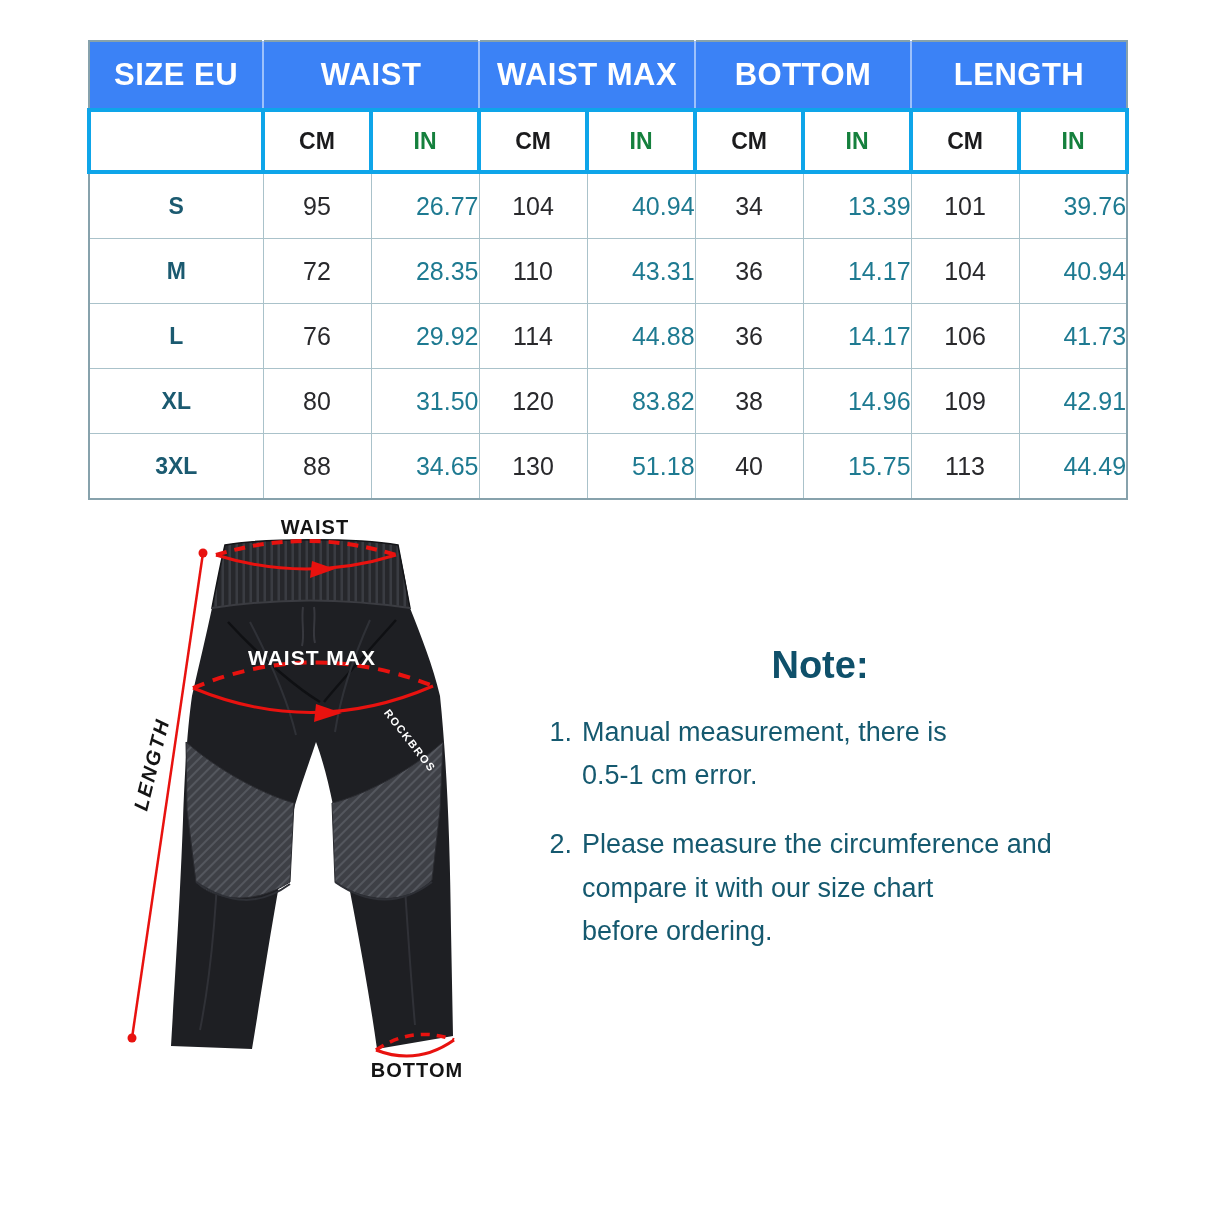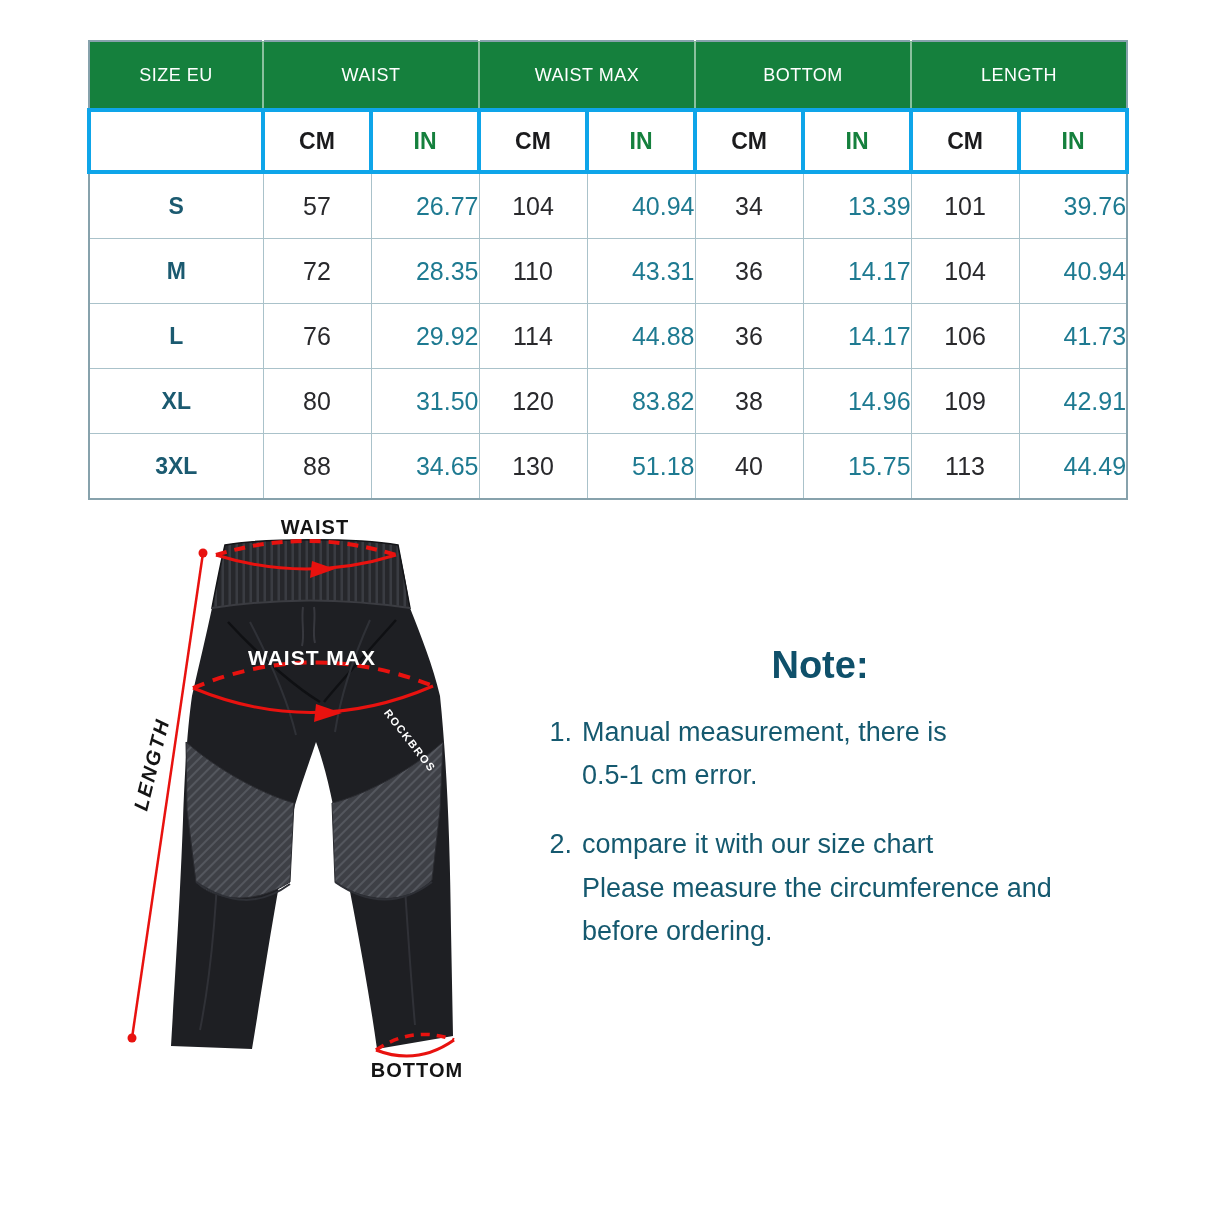--- a/index.html
+++ b/index.html
@@ -3,21 +3,21 @@
 <meta charset="utf-8">
 <style>
   html,body{margin:0;padding:0;background:#fff;}
   .page{position:relative;width:1214px;height:1214px;background:#fff;overflow:hidden;
         font-family:"Liberation Sans","DejaVu Sans",sans-serif;color:#1d1d1f;}
 
   
   table.size-chart{border-collapse:collapse;table-layout:fixed;
         margin:40px 0 0 87px;width:1038px;border:2px solid #87a2ac;}
   table.size-chart th,table.size-chart td{padding:0;text-align:center;vertical-align:middle;}
-  tr.group-row th{background:#15803d;color:#fff;font-size:18px;font-weight:normal;
+  tr.group-row th{background:#3b82f6;color:#fff;font-size:31px;font-weight:bold;
         letter-spacing:.5px;height:66px;border-left:2px solid rgba(255,255,255,.5);}
   tr.group-row th:first-child{border-left:none;}
   tr.unit-row td{height:58px;font-size:23px;font-weight:bold;border:4px solid #0ea5e9;}
   tr.unit-row td.u-cm{color:#1b1b1d;}
   tr.unit-row td.u-in{color:#15803d;}
   tbody td{height:64px;font-size:25px;border:1px solid #aac2ca;}
   tbody td.c-size{font-weight:bold;font-size:23px;color:#1b5a70;}
   tbody td.c-cm{color:#29292c;}
   tbody td.c-in{color:#1e7a91;text-align:right;}
 
@@ -72,21 +72,21 @@
         <td class="u-in">IN</td>
         <td class="u-cm">CM</td>
         <td class="u-in">IN</td>
         <td class="u-cm">CM</td>
         <td class="u-in">IN</td>
       </tr>
     </thead>
     <tbody>
       <tr>
         <td class="c-size">S</td>
-        <td class="c-cm">57</td>
+        <td class="c-cm">95</td>
         <td class="c-in">26.77</td>
         <td class="c-cm">104</td>
         <td class="c-in">40.94</td>
         <td class="c-cm">34</td>
         <td class="c-in">13.39</td>
         <td class="c-cm">101</td>
         <td class="c-in">39.76</td>
       </tr>
       <tr>
         <td class="c-size">M</td>
@@ -216,22 +216,22 @@
         <li>
           <span class="num">1.</span>
           <span class="lines">
             <span>Manual measurement, there is</span>
             <span>0.5-1 cm error.</span>
           </span>
         </li>
         <li>
           <span class="num">2.</span>
           <span class="lines">
+            <span>Please measure the circumference and</span>
             <span>compare it with our size chart</span>
-            <span>Please measure the circumference and</span>
             <span>before ordering.</span>
           </span>
         </li>
       </ol>
     </div>
 
   </div>
 </div>
 
 </body></html>

